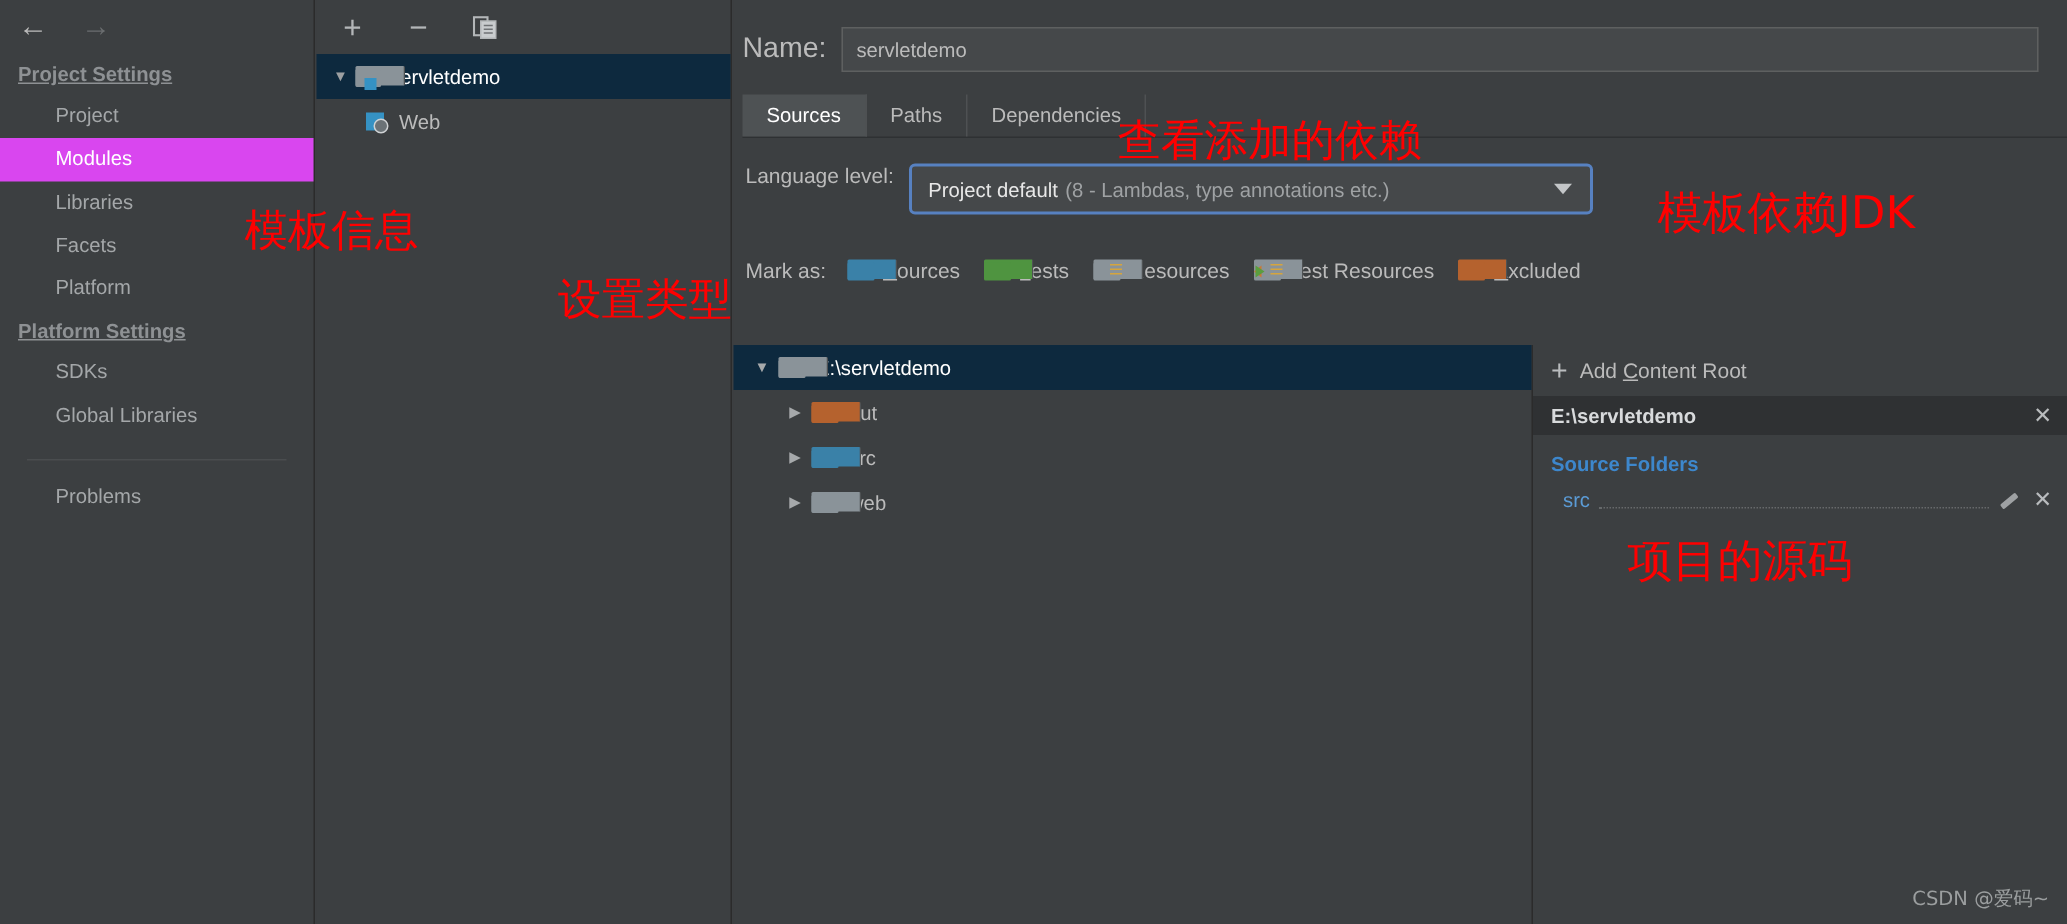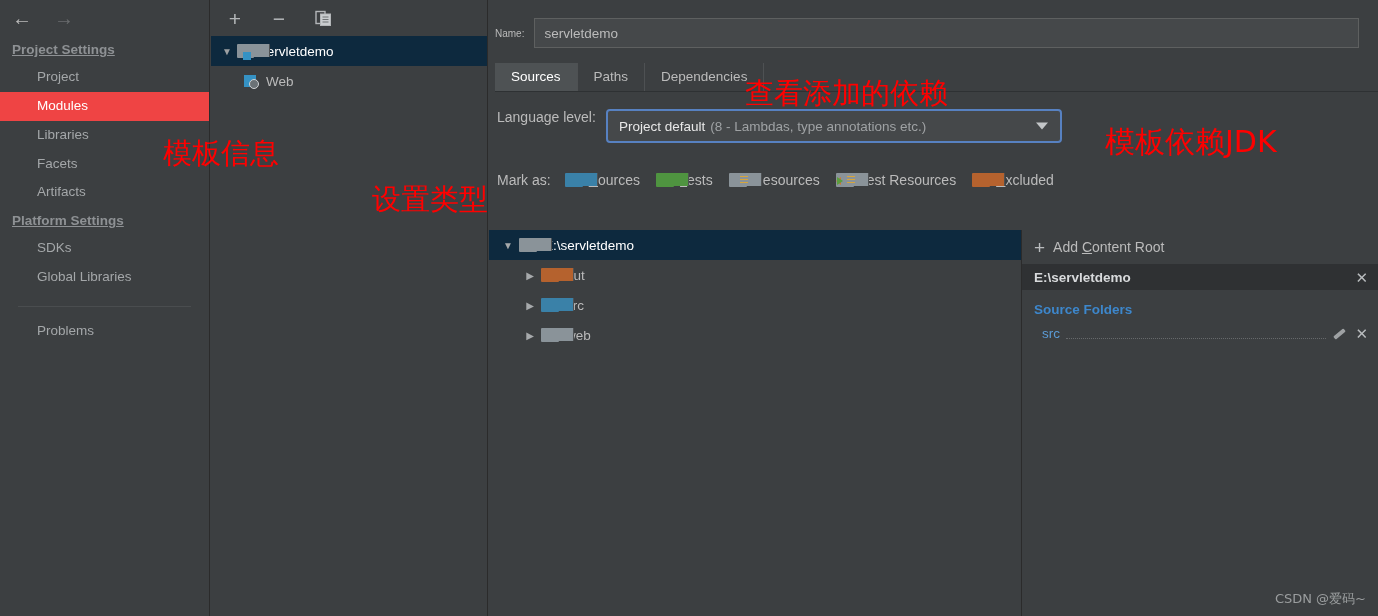--- a/index.html
+++ b/index.html
@@ -38,21 +38,21 @@
     padding: 6px 0 6px 12px;
     text-decoration: underline;
   }
   .nav-item {
     font-size: 13.5px;
     color: #a4a7a9;
     padding: 7px 0 7px 37px;
     line-height: 1.1;
   }
   .nav-item.selected {
-    background: #ef4444;
+    background: #d946ef;
     color: #ffffff;
   }
   .nav-sep {
     height: 1px; background: #4a4d4f;
     margin: 14px 18px 10px 18px;
   }
 
   
   #modules-panel {
     position: absolute; left: 211px; top: 0;
@@ -116,21 +116,21 @@
     position: absolute; left: 489px; top: 0;
     width: 889px; height: 616px;
     background: #3c3f41;
   }
 
   .name-row {
     display: flex; align-items: center;
     height: 42px; padding: 0 19px 0 6px;
     margin-top: 12px;
   }
-  .name-label { font-size: 10px; color: #bbbbbb; margin-right: 10px; }
+  .name-label { font-size: 19px; color: #bbbbbb; margin-right: 10px; }
   .name-input {
     flex: 1; height: 30px;
     background: #45484a;
     border: 1px solid #5e6060;
     color: #bbbbbb;
     font-size: 13.5px;
     font-family: "Liberation Sans", sans-serif;
     padding: 0 9px;
     outline: none;
   }
@@ -292,21 +292,21 @@
     <div class="nav-arrows">
       <span class="arrow back">←</span>
       <span class="arrow fwd">→</span>
     </div>
 
     <div class="nav-group-title">Project Settings</div>
     <div class="nav-item">Project</div>
     <div class="nav-item selected">Modules</div>
     <div class="nav-item">Libraries</div>
     <div class="nav-item">Facets</div>
-    <div class="nav-item">Artifacts</div>
+    <div class="nav-item">Platform</div>
 
     <div class="nav-group-title">Platform Settings</div>
     <div class="nav-item">SDKs</div>
     <div class="nav-item">Global Libraries</div>
 
     <div class="nav-sep"></div>
     <div class="nav-item">Problems</div>
   </div>
 
   <div id="modules-panel">
@@ -483,15 +483,16 @@
           <span class="xmark">✕</span>
         </div>
       </div>
     </div>
   </div>
 
   <div class="anno" style="left:745px; top:74px; font-size:29px;">查看添加的依赖</div>
   <div class="anno" style="left:163px; top:134px; font-size:29px;">模板信息</div>
   <div class="anno" style="left:1105px; top:122px; font-size:30px;">模板依赖JDK</div>
   <div class="anno" style="left:372px; top:180px; font-size:29px;">设置类型</div>
+  <div class="anno" style="left:1085px; top:354px; font-size:30px;">项目的源码</div>
 
   <div class="watermark">CSDN @爱码~</div>
 </div>
 
 </body></html>

